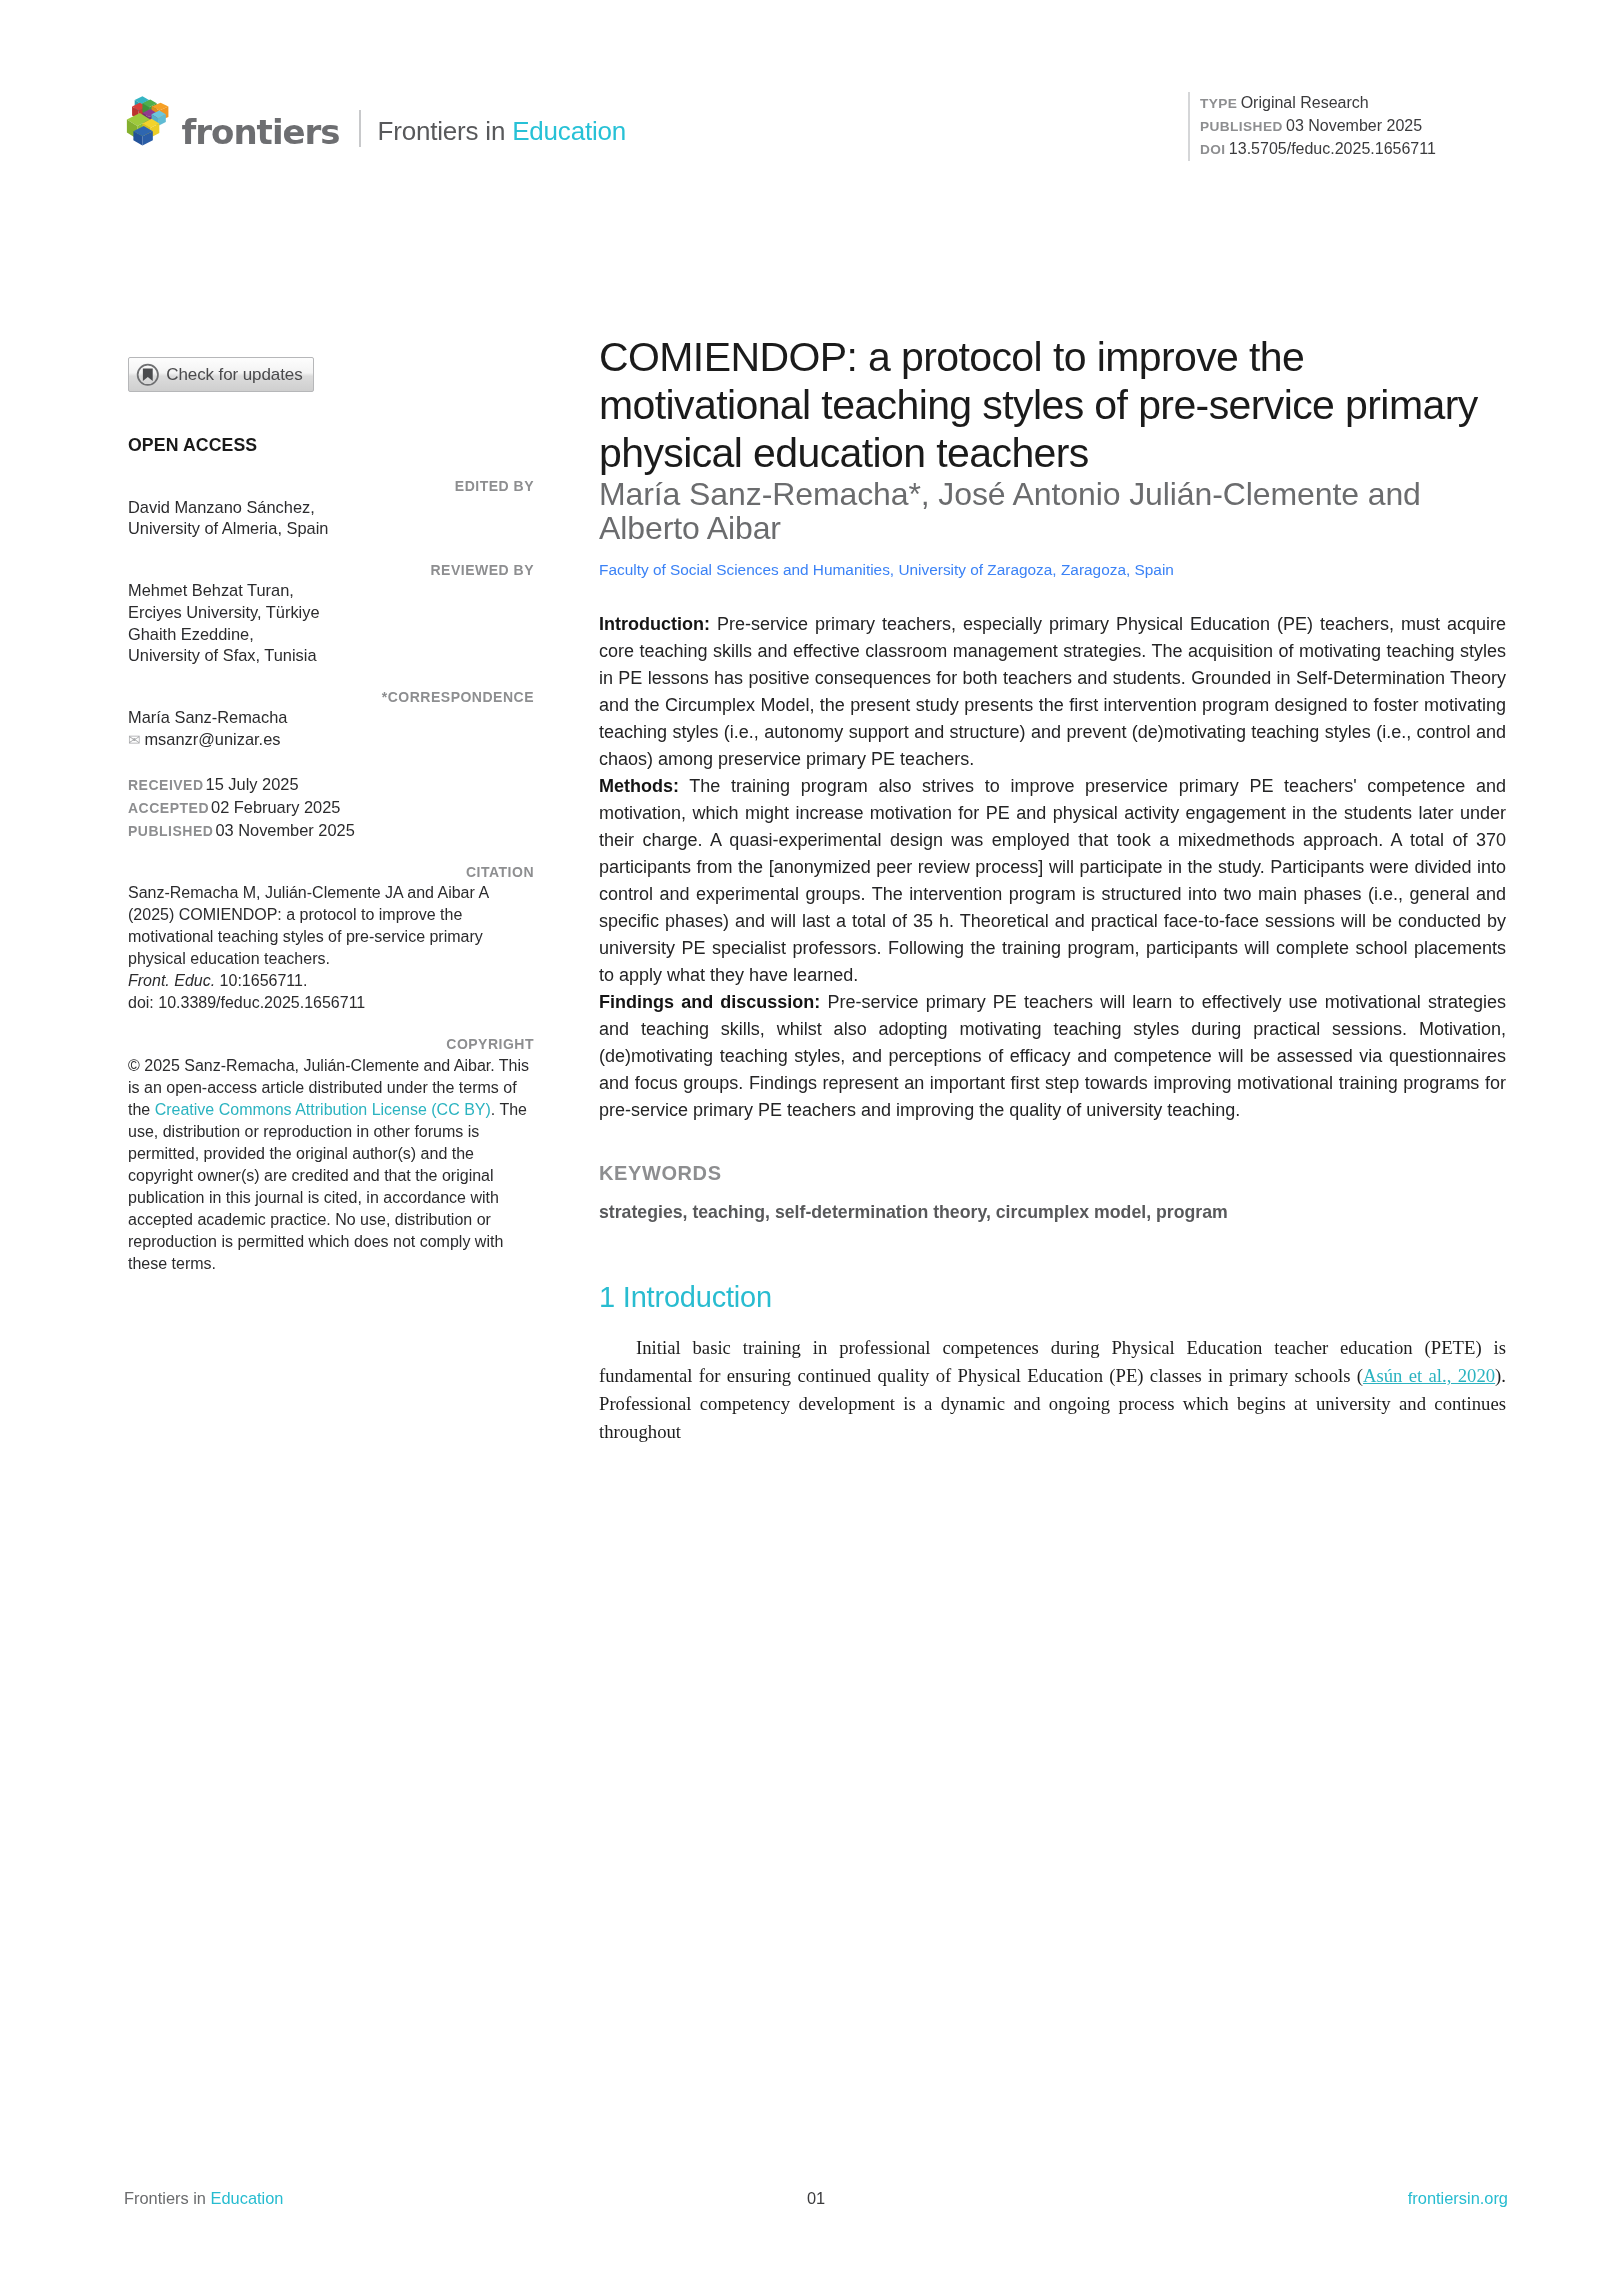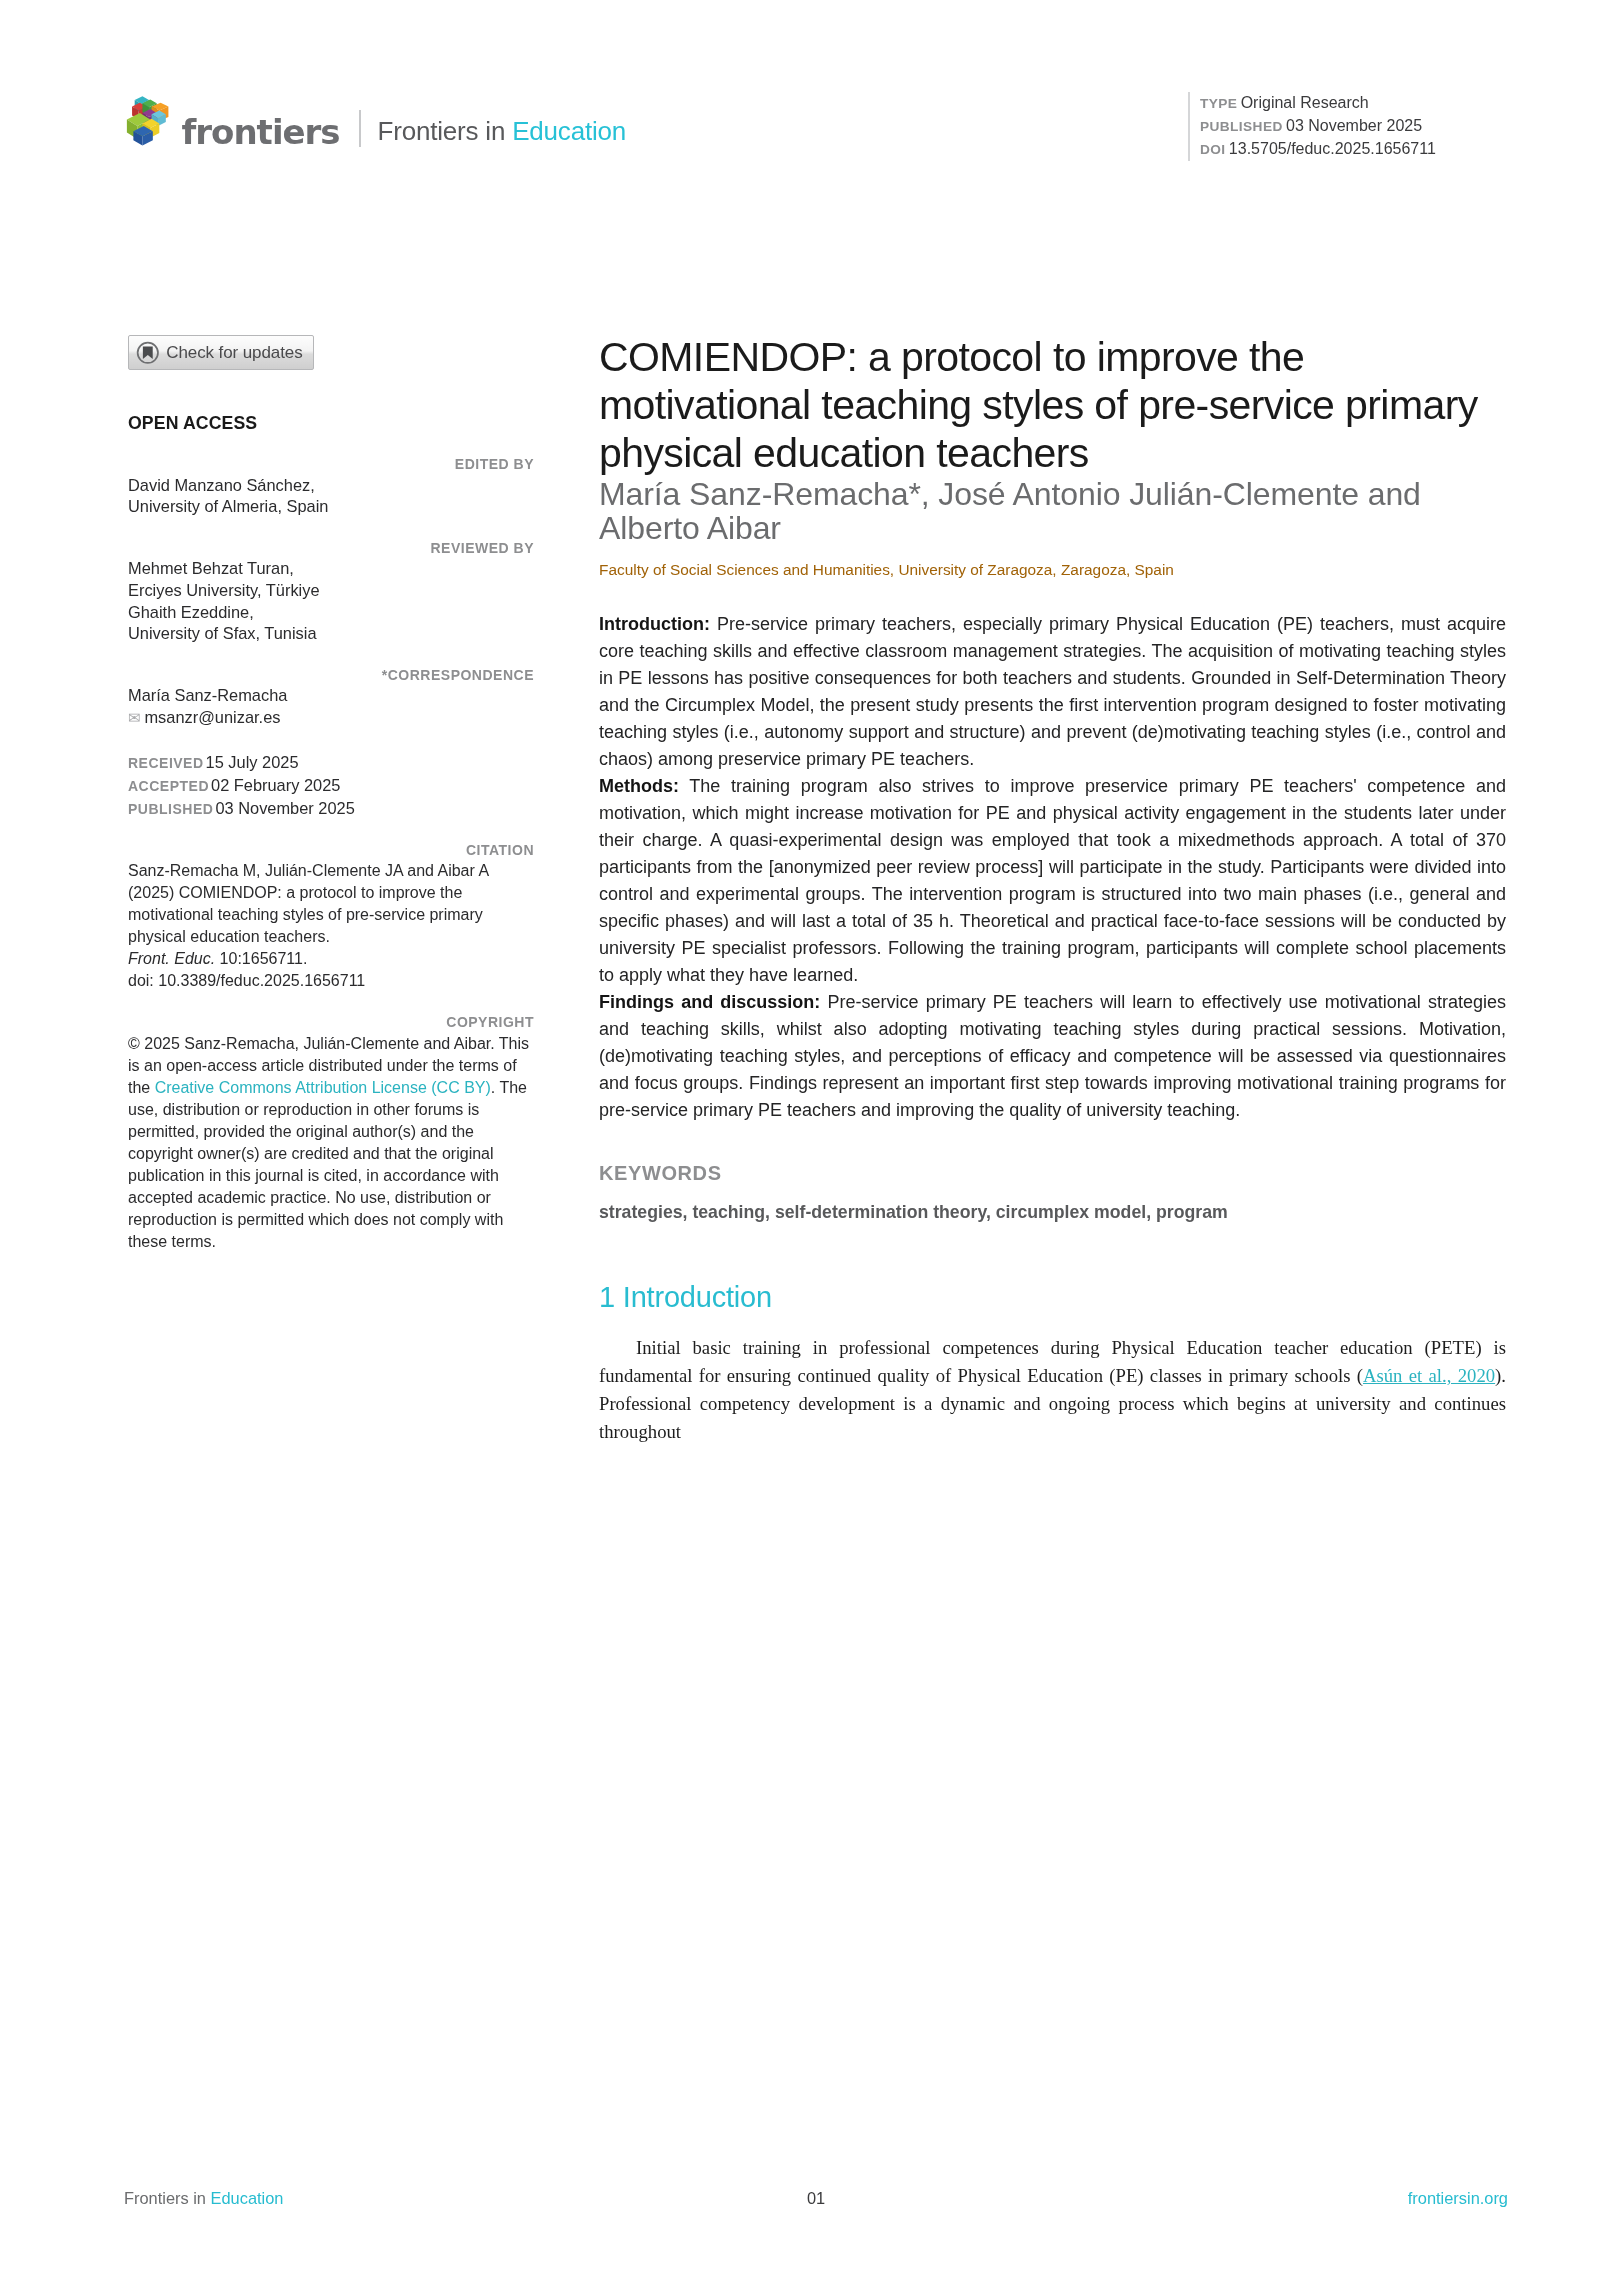--- a/index.html
+++ b/index.html
@@ -85,21 +85,21 @@
     letter-spacing: 0.4px;
     color: #8d8e90;
     font-weight: 600;
     margin-right: 3.3px;
   }
 
   
   .sidecol {
     position: absolute;
     left: 128px;
-    top: 335px;
+    top: 357px;
     width: 406px;
   }
 
   .updates-badge {
     display: inline-flex;
     align-items: center;
     height: 35px;
     padding: 0 10.5px 0 6.5px;
     border: 0.7px solid #b6b7b9;
     border-radius: 2px;
@@ -182,21 +182,21 @@
   .authors {
     font-size: 32px;
     line-height: 34px;
     color: #6b6c6e;
     letter-spacing: -0.1px;
   }
   .affil {
     margin-top: 14.4px;
     font-size: 15.4px;
     line-height: 21px;
-    color: #a16207;
+    color: #3b82f6;
   }
 
   .abstract {
     margin-top: 31px;
     font-size: 18px;
     line-height: 27px;
     color: #242425;
     text-align: justify;
     text-justify: inter-word;
     hyphens: none;

